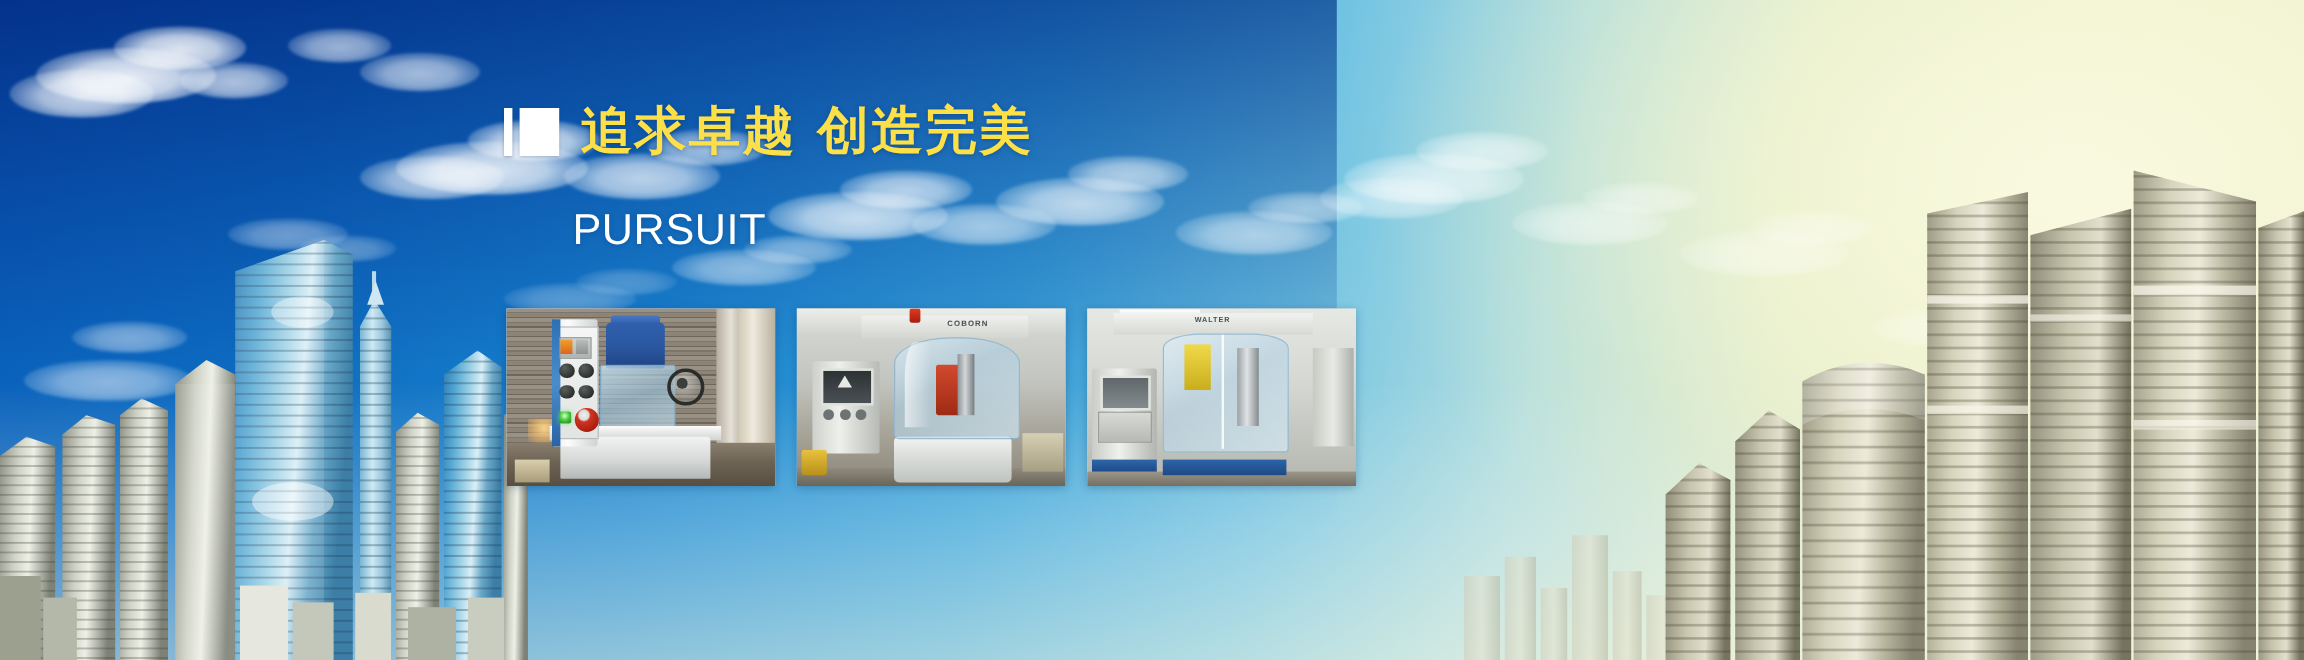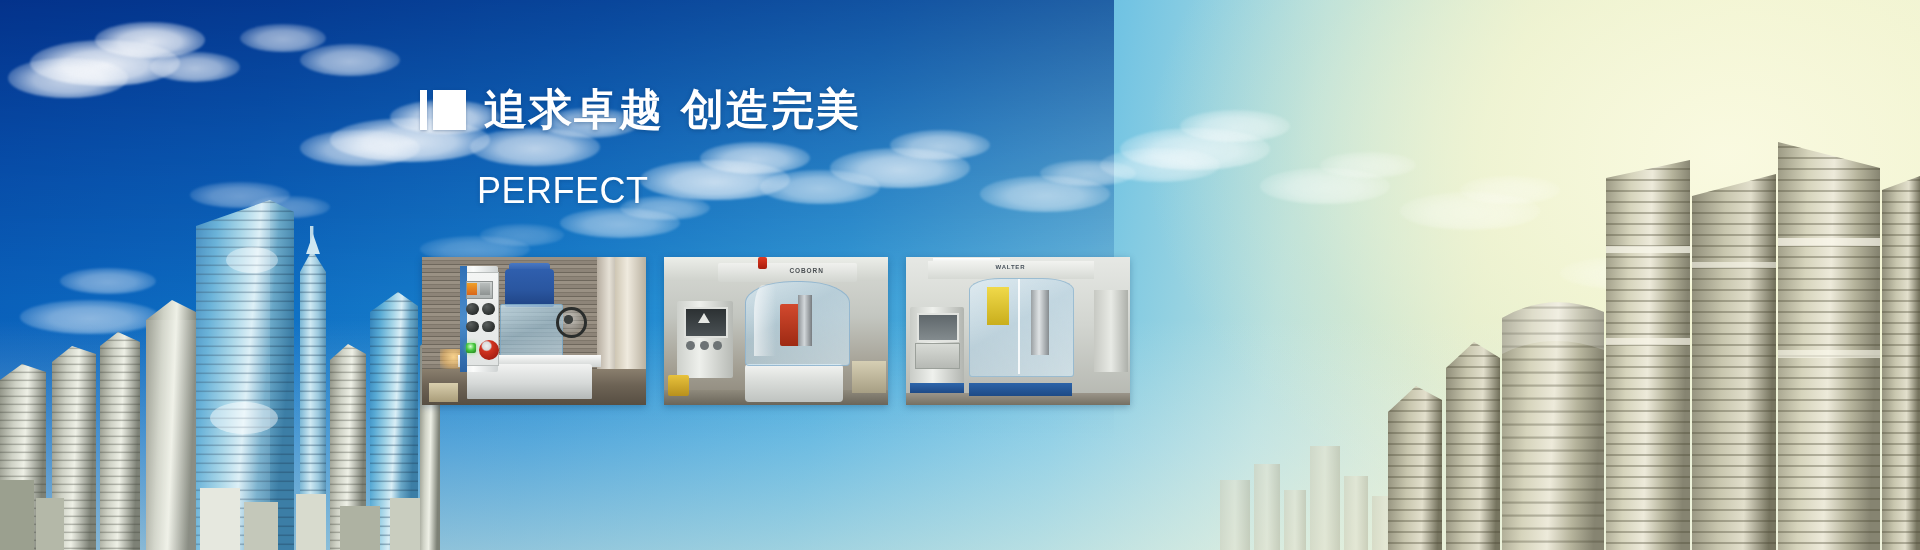--- a/index.html
+++ b/index.html
@@ -92,21 +92,21 @@
     box-shadow:0 1px 3px rgba(0,40,90,.35);
   }
   .logo-square{
     width:33px;height:40px;background:#ffffff;
     box-shadow:0 1px 3px rgba(0,40,90,.35);
   }
   #headline-cn{
     font-family:"DejaVu Sans","Liberation Sans",sans-serif;
     font-size:43px;
     font-weight:bold;
-    color:#ffffff;
+    color:#fde047;
     letter-spacing:2px;
     line-height:1;
     white-space:nowrap;
     text-shadow:0 1px 4px rgba(0,45,95,.40);
   }
 
   #tagline-en{
     position:absolute;left:57px;top:148px;
     font-size:17.5px;
     font-weight:500;
@@ -622,21 +622,21 @@
 
     <div id="headline-row">
       <span class="logo-mark">
         <span class="logo-bar"></span>
         <span class="logo-square"></span>
       </span>
       <span id="headline-cn">追求卓越  创造完美</span>
     </div>
 
 
-    <div id="tagline-business">PERFECT</div>
+    <div id="tagline-business">PURSUIT</div>
 
     <div id="photo-strip">
 
       <div class="photo">
         <div class="photo-inner">
           <div class="ph-wall p1-wall"></div>
           <div class="ph-obj p1-rightpost"></div>
           <div class="ph-obj p1-curtain"></div>
           <div class="ph-obj p1-floor"></div>
           <div class="ph-obj p1-lamp"></div>

